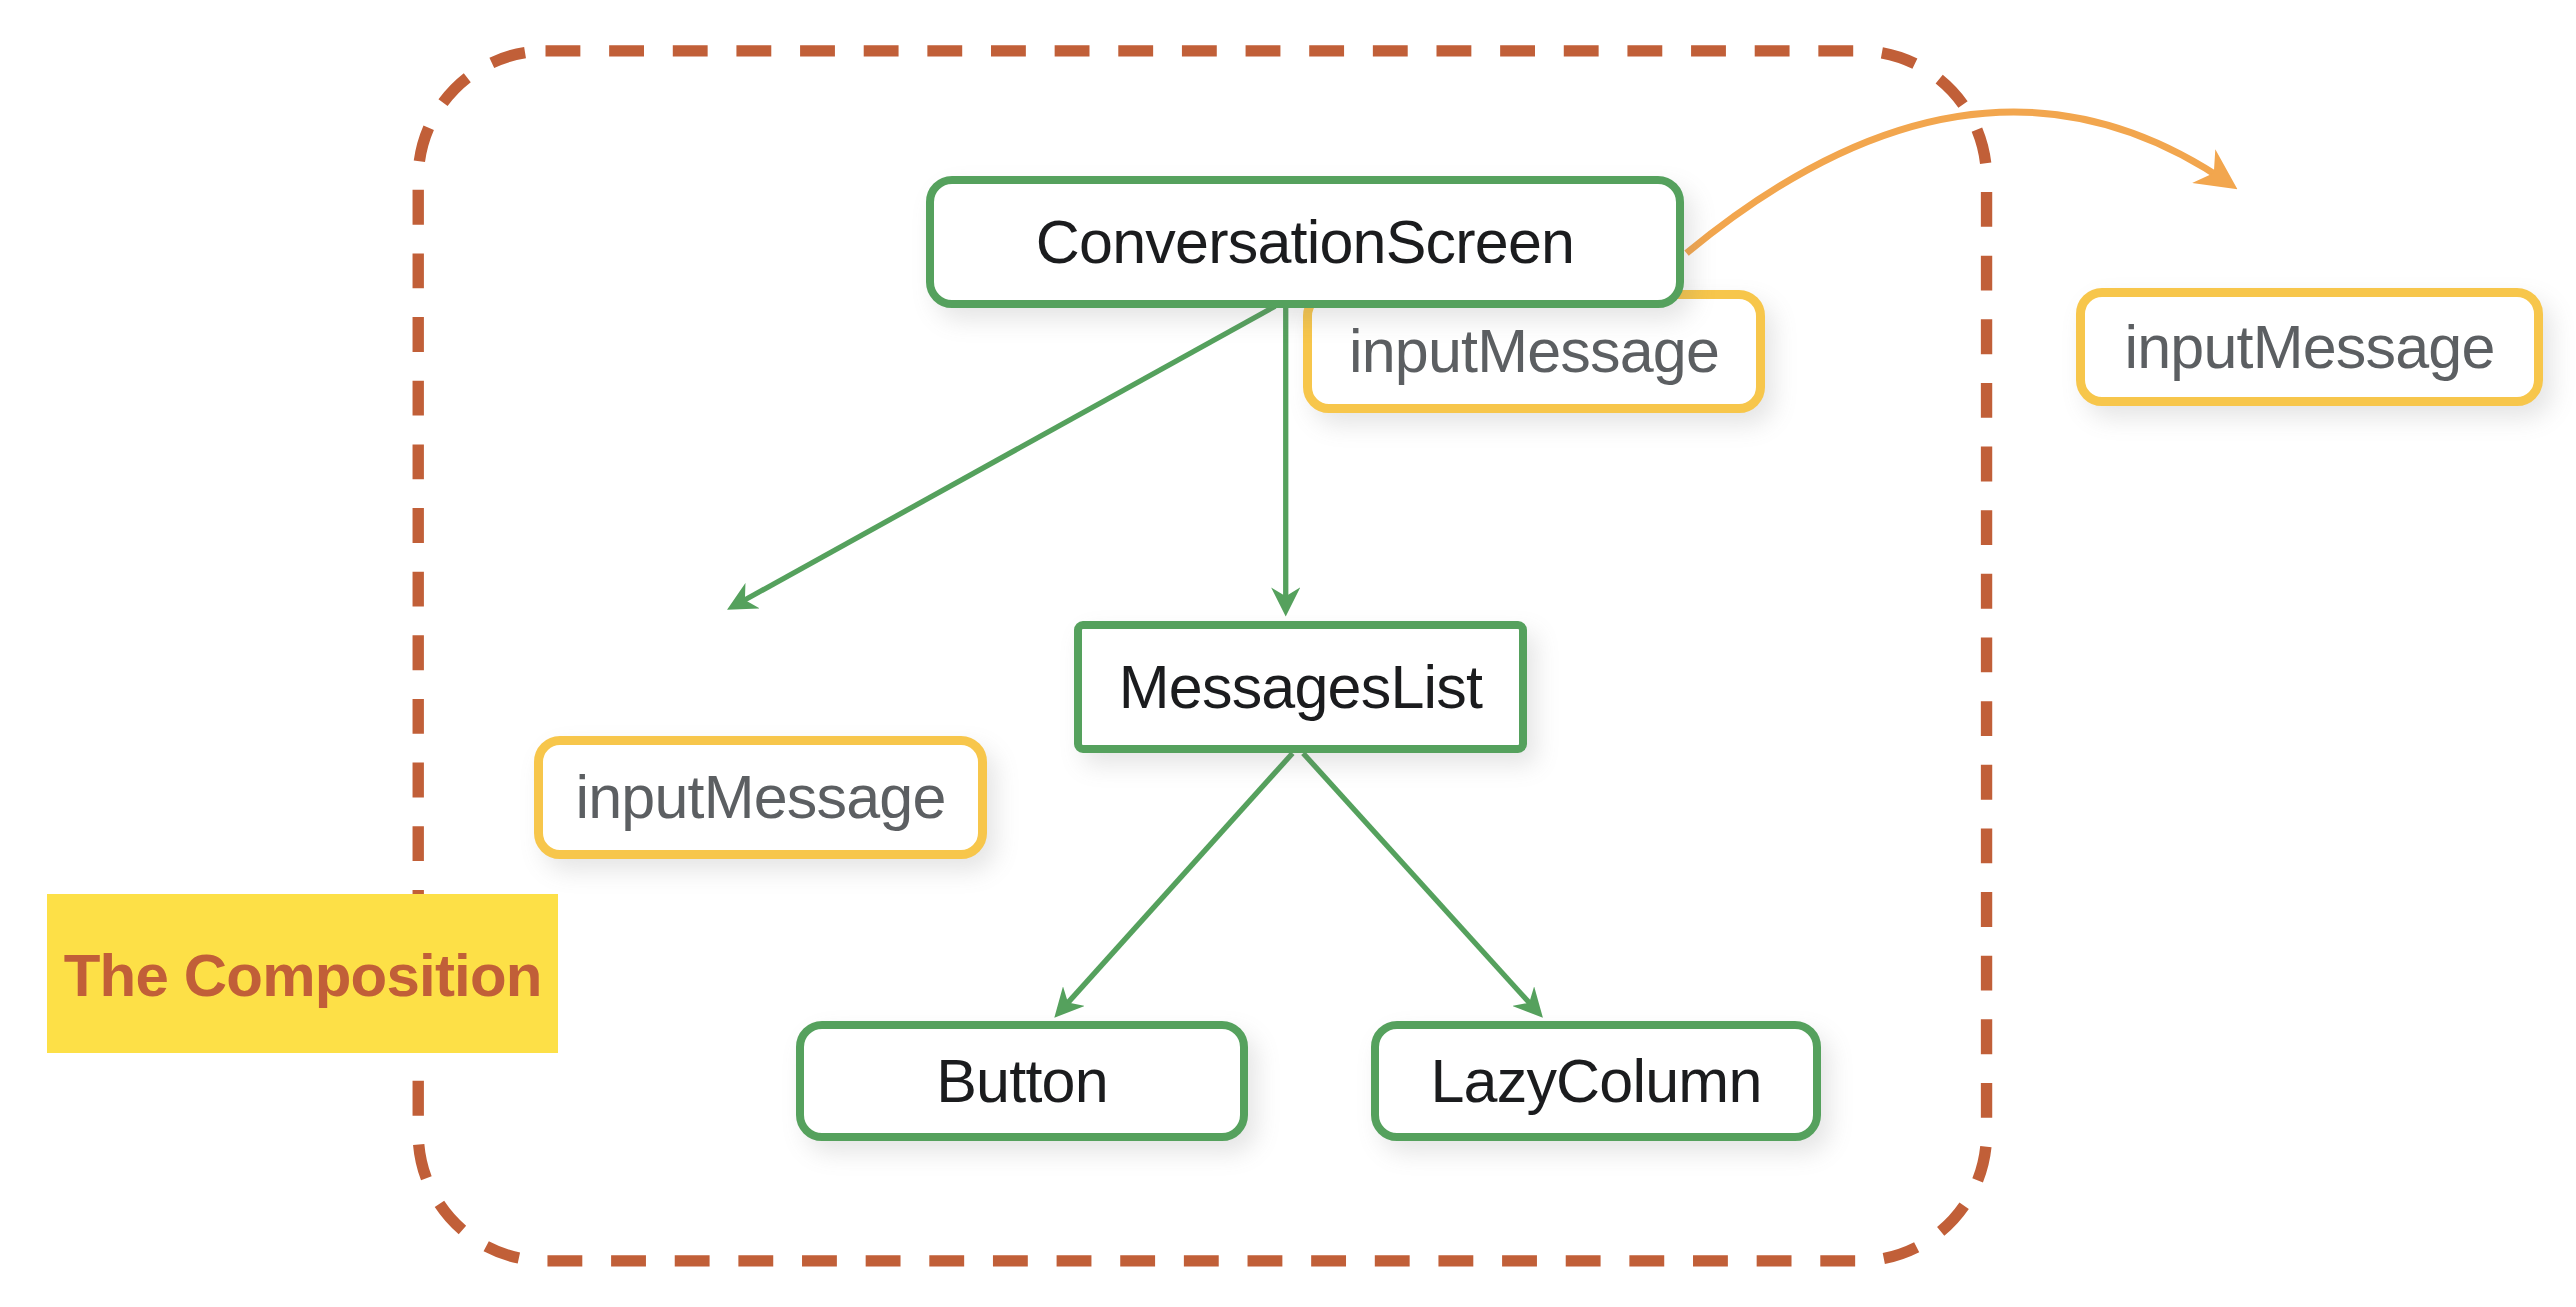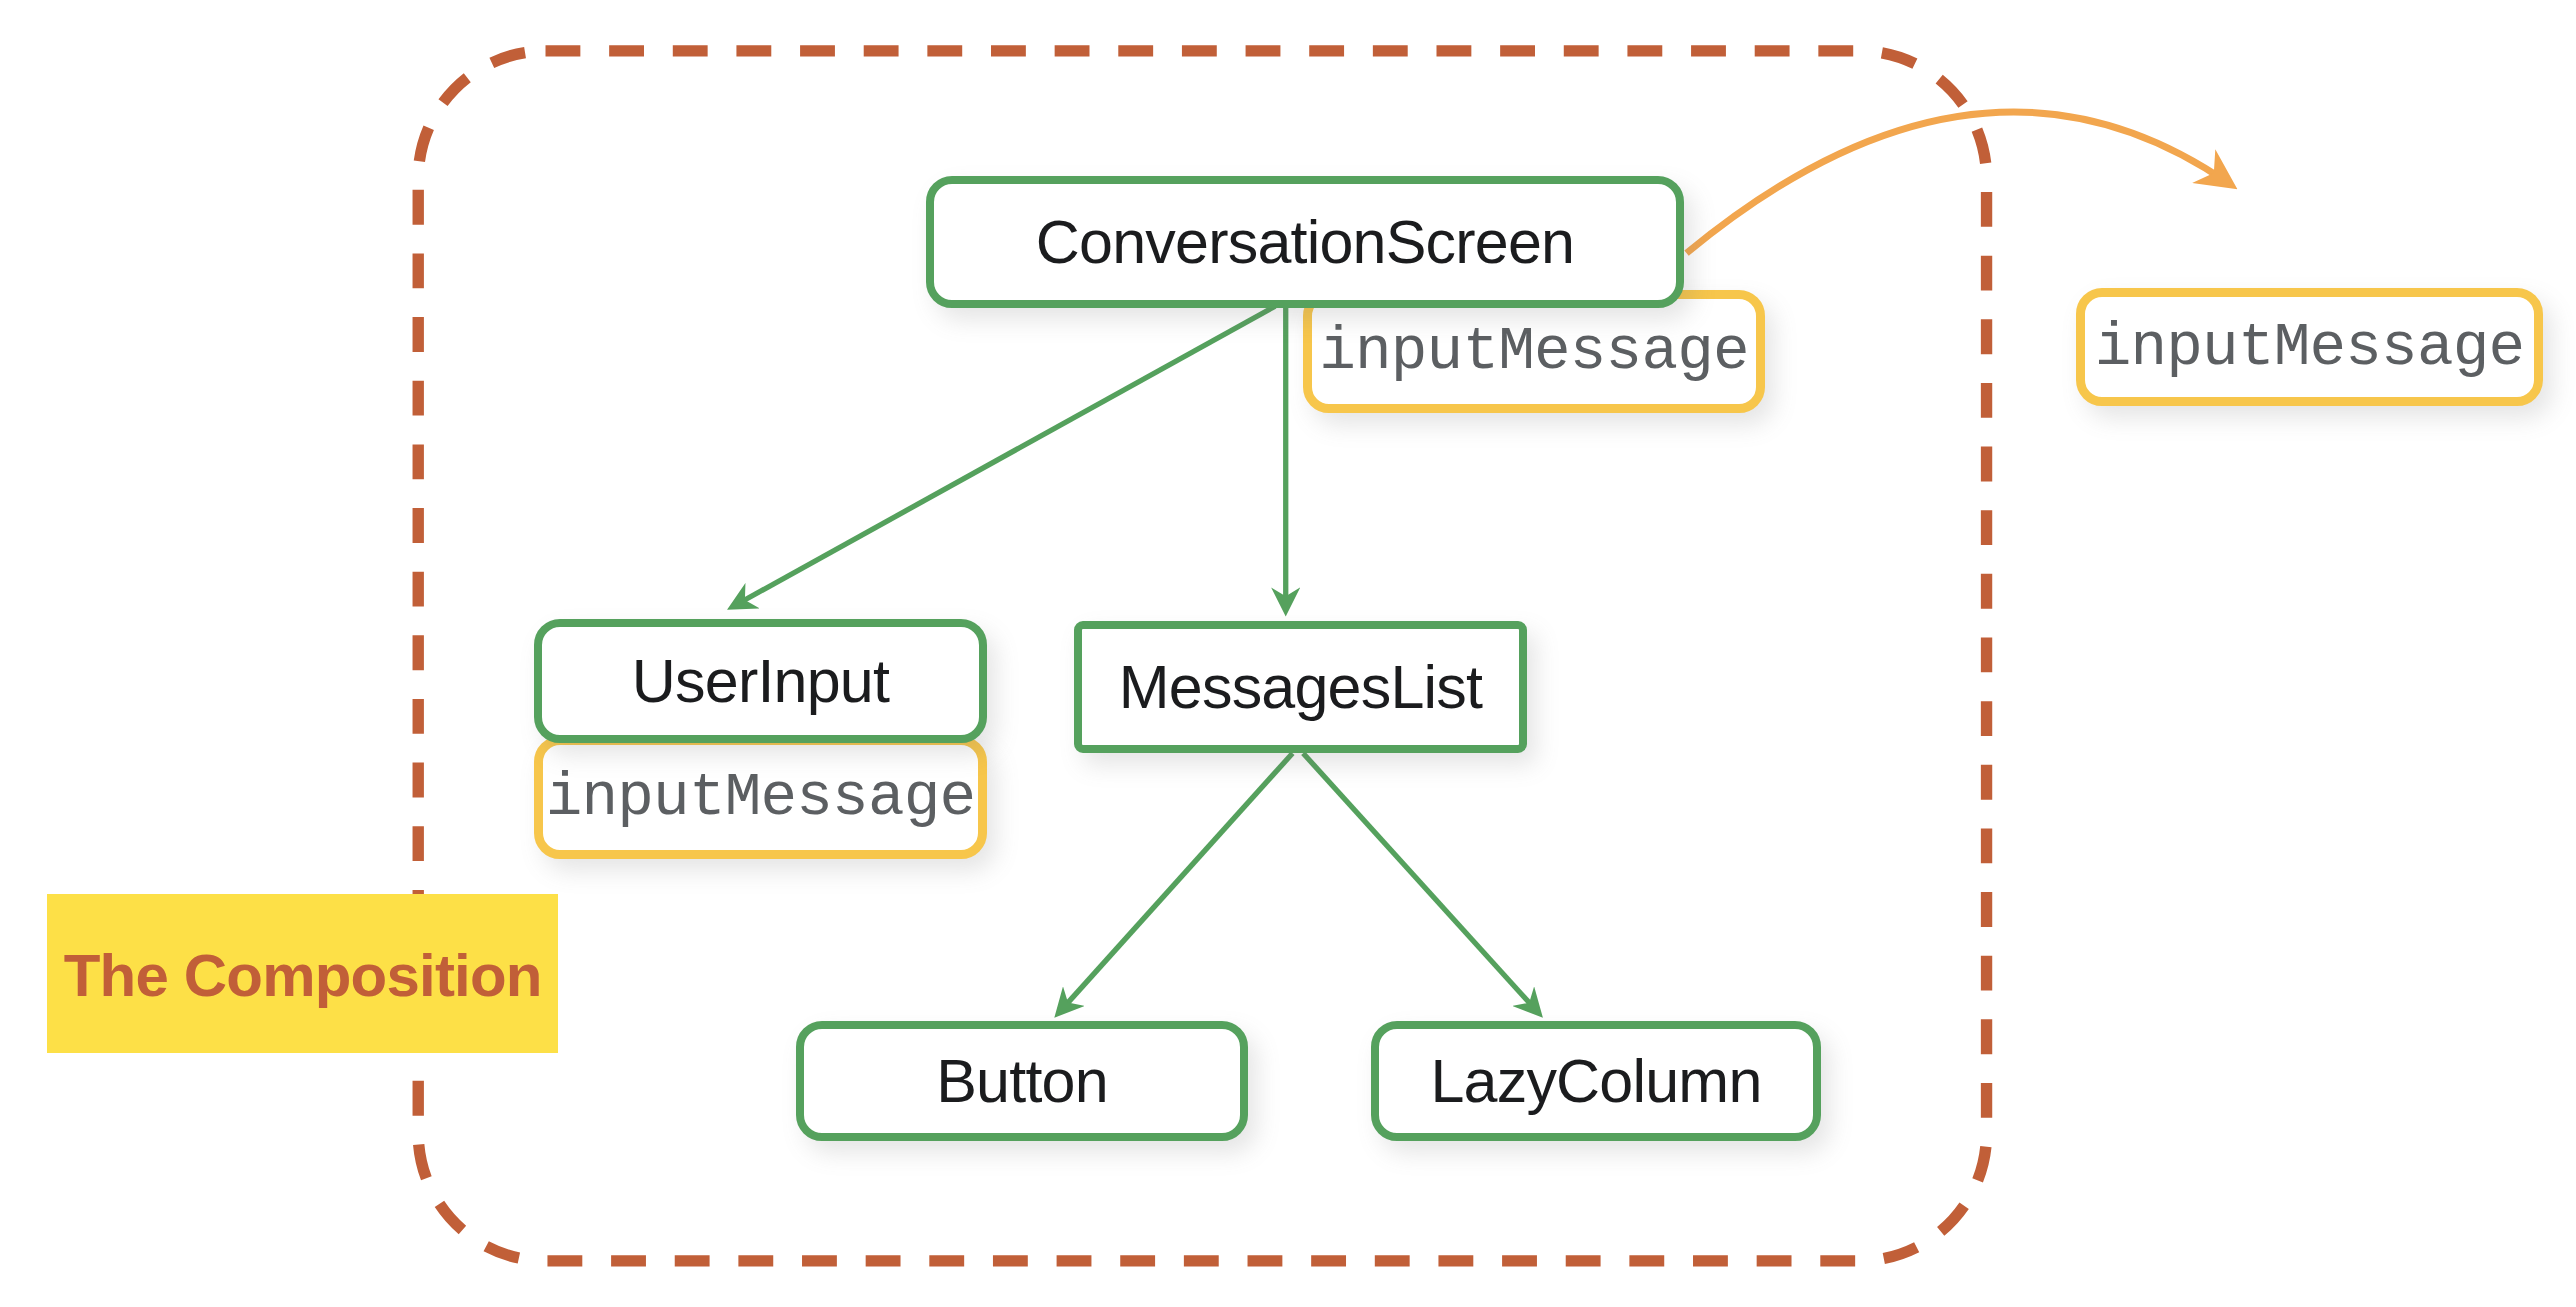--- a/index.html
+++ b/index.html
@@ -19,21 +19,21 @@
     border-radius:26px;
     box-shadow:9px 12px 23px rgba(110,110,110,0.18);
   }
   .node .label{
     font-size:61px;
     line-height:1;
     letter-spacing:-0.8px;
     white-space:nowrap;
   }
   .node.green{border:8.3px solid var(--green);color:var(--text-dark);z-index:2;}
-  .node.yellow{border:9px solid var(--yellow);color:var(--text-gray);z-index:1;font-family:Liberation Mono, monospace;}
+  .node.yellow{border:9px solid var(--yellow);color:var(--text-gray);z-index:1;}
   .node.brown{border:9px solid var(--brown);color:var(--text-gray);z-index:2;}
 
   #node-conversation-screen{left:926px;top:176px;width:758px;height:132px;}
   #node-conversation-screen-state{left:1303px;top:290px;width:462px;height:123px;}
   #node-user-input{left:534px;top:619px;width:453px;height:124px;}
   #node-user-input-state{left:534px;top:736px;width:453px;height:123px;}
   #node-messages-list{left:1074px;top:621px;width:453px;height:132px;border-radius:9px;}
   #node-button{left:796px;top:1021px;width:452px;height:120px;}
   #node-lazy-column{left:1371px;top:1021px;width:450px;height:120px;}
   #node-view-model{left:2076px;top:193px;width:467px;height:100px;}
@@ -78,23 +78,20 @@
   </svg>
 
   <div class="node green" id="node-conversation-screen">
     <span class="label">ConversationScreen</span>
   </div>
 
   <div class="node yellow" id="node-conversation-screen-state">
     <span class="label">inputMessage</span>
   </div>
 
-  <div class="node green" id="node-user-input">
-    <span class="label">UserInput</span>
-  </div>
 
   <div class="node yellow" id="node-user-input-state">
     <span class="label">inputMessage</span>
   </div>
 
   <div class="node green" id="node-messages-list">
     <span class="label">MessagesList</span>
   </div>
 
   <div class="node green" id="node-button">

